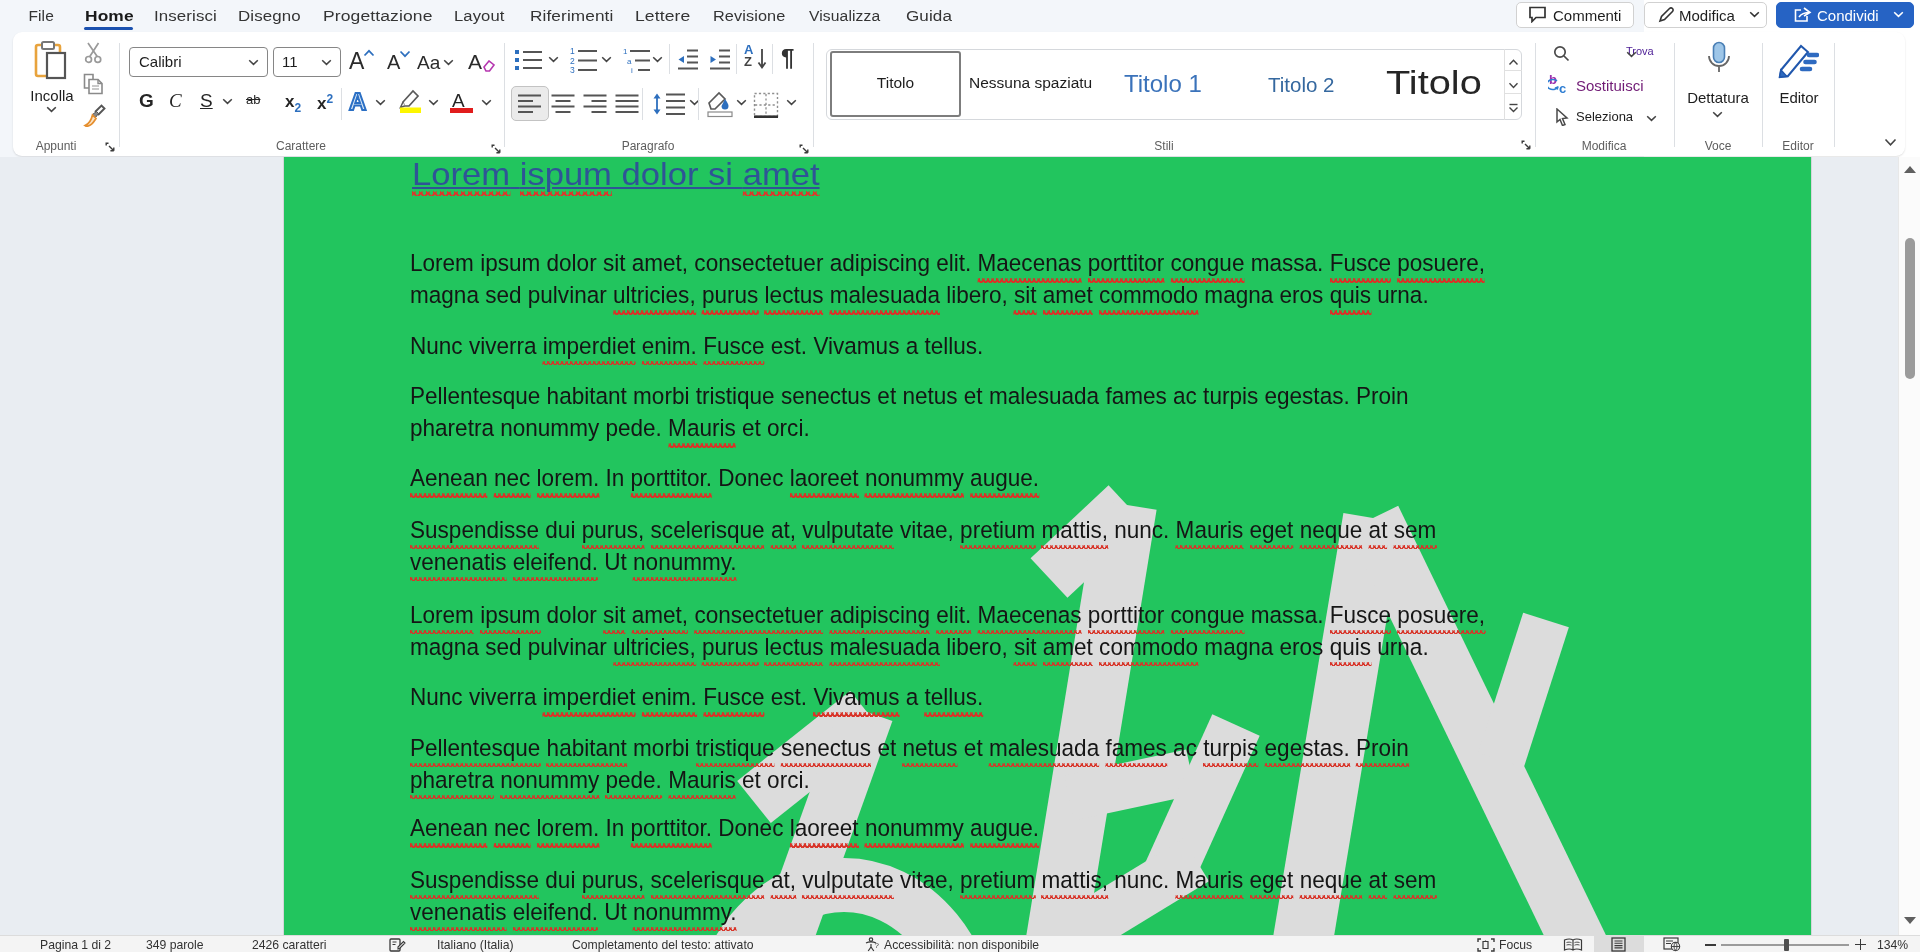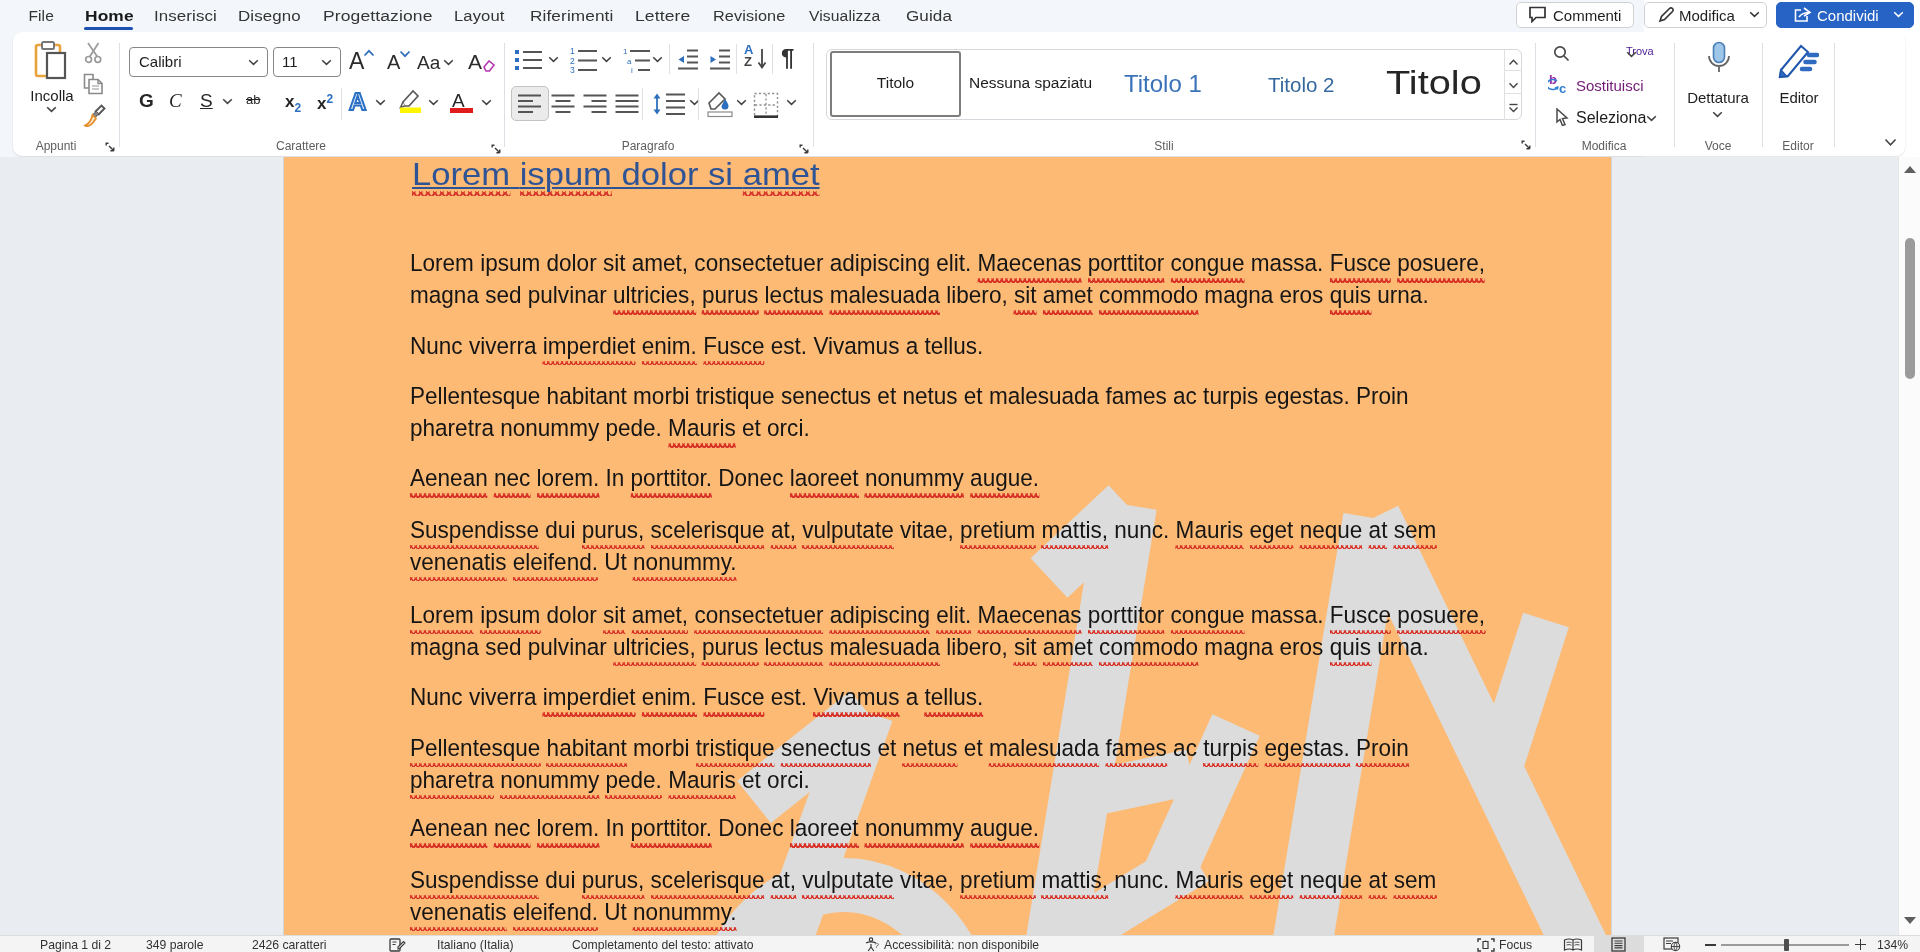--- a/index.html
+++ b/index.html
@@ -6,21 +6,21 @@
 #top{position:absolute;left:0;top:0;width:1644px;height:157px;background:#f3f6fa}
 .tab{position:absolute;top:7px;font-size:15.5px;color:#343434;letter-spacing:.1px;transform-origin:0 50%}
 #homeul{position:absolute;left:84px;top:27px;width:49px;height:3px;background:#1b51af;border-radius:2px}
 .tbtn{position:absolute;top:2px;height:26px;border:1px solid #d1d1d1;border-radius:5px;background:#fff;font-size:15px;color:#1d1d1d}
 .tbtn span{position:absolute;top:4px}
 #ribbon{position:absolute;left:13px;top:32px;width:1892px;height:124px;background:#fff;border-radius:9px;box-shadow:0 1px 2px rgba(0,0,0,.12)}
 .gsep{position:absolute;top:43px;height:104px;width:1px;background:#dcdfe3}
 .glabel{position:absolute;top:139px;font-size:12px;color:#5d5d5d;width:120px;text-align:center}
 .combo{position:absolute;border:1px solid #868686;border-radius:4px;background:#fff;font-size:15px;color:#1d1d1d}
 #doc{position:absolute;left:0;top:157px;width:1920px;height:778px;background:#e9edf2}
-#page{position:absolute;left:283px;top:0;width:1329px;height:778px;background:#fdba74;overflow:hidden;border-left:1px solid #d4d6da;border-right:1px solid #d4d6da}
+#page{position:absolute;left:283px;top:0;width:1529px;height:778px;background:#22c55e;overflow:hidden;border-left:1px solid #d4d6da;border-right:1px solid #d4d6da}
 
 .ln{position:absolute;font-size:24.5px;color:#151515;white-space:pre;transform:scaleX(0.92);transform-origin:0 0;line-height:24.5px}
 .ttl{position:absolute;font-size:32px;color:#2f5496;white-space:pre;transform:scaleX(1.081);transform-origin:0 0;line-height:32px;text-decoration:underline;text-underline-offset:2px;text-decoration-thickness:1.5px}
 .w{background-image:linear-gradient(45deg,transparent 1.5px,#d83328 1.5px,#d83328 3.5px,transparent 3.5px),linear-gradient(-45deg,transparent 1.5px,#d83328 1.5px,#d83328 3.5px,transparent 3.5px);background-size:5px 5.5px;background-repeat:repeat-x;background-position:0 100%,2.5px 100%;padding-bottom:6.5px}
 .ttl .w{background-image:linear-gradient(45deg,transparent 2.0px,#d83a2d 2.0px,#d83a2d 4.0px,transparent 4.0px),linear-gradient(-45deg,transparent 2.0px,#d83a2d 2.0px,#d83a2d 4.0px,transparent 4.0px);background-size:6.5px 6px;background-position:0 100%,3.25px 100%;padding-bottom:4px}
 #sbar{position:absolute;left:1898px;top:157px;width:22px;height:778px;background:#fbfbfb;border-left:1px solid #e8e8e8}
 #thumb{position:absolute;left:6px;top:81px;width:10px;height:141px;background:#9b9b9b;border-radius:5px}
 .sarr{position:absolute;left:5px;width:0;height:0;border-left:6px solid transparent;border-right:6px solid transparent}
 #status{position:absolute;left:0;top:935px;width:1920px;height:17px;background:#f4f4f4;border-top:1px solid #dcdcdc;font-size:12.2px;color:#323232}
 #status .it{position:absolute;top:2px}
@@ -264,21 +264,21 @@
     <div class="abs" style="left:1549px;top:72px;font-size:13px;font-weight:bold;color:#9b30ad">b</div>
     <div class="abs" style="left:1559px;top:81px;font-size:13px;font-weight:bold;color:#2d7dd2">c</div>
     <svg class="ico" style="left:1548px;top:79px" width="12" height="13" viewBox="0 0 12 13">
         <path d="M9 2 a6 5 0 1 0 1 6" fill="none" stroke="#2d7dd2" stroke-width="1.6"></path>
         <path d="M10 11 6.5 8.5 10.5 7Z" fill="#2d7dd2"></path>
       </svg>
     <div class="abs" style="left:1576px;top:77px;font-size:15px;color:#701a75">Sostituisci</div>
     <svg class="ico" style="left:1555px;top:108px" width="15" height="18" viewBox="0 0 15 18">
       <path d="M2 1 12 10 7.5 10.6 10 16.5 7.5 17.5 5 11.5 2 14Z" fill="#fff" stroke="#4a4a4a" stroke-width="1.5"></path>
     </svg>
-    <div class="abs" style="left:1576px;top:109px;font-size:16px;color:#1d1d1d">Seleziona</div>
+    <div class="abs" style="left:1576px;top:109px;font-size:13px;color:#1d1d1d">Seleziona</div>
     <svg class="ico" style="left:1646px;top:115px" width="11" height="7" viewBox="0 0 11 7">
         <path d="M1.2 1.2 5.5 5.4 9.8 1.2" fill="none" stroke="#444" stroke-width="1.5"></path>
       </svg>
 
     <svg class="ico" style="left:1707px;top:41px" width="24" height="38" viewBox="0 0 24 38">
       <rect x="6.5" y="1.5" width="11" height="20" rx="5.5" fill="#9ec6e8" stroke="#4a7fb5" stroke-width="1.6"></rect>
       <path d="M2 15 a10 10 0 0 0 20 0" fill="none" stroke="#666" stroke-width="1.8"></path>
       <path d="M12 26 v5" stroke="#666" stroke-width="1.8"></path>
     </svg>
     <div class="abs" style="left:1682px;top:89px;width:72px;text-align:center;font-size:15px;color:#1d1d1d">Dettatura</div>

